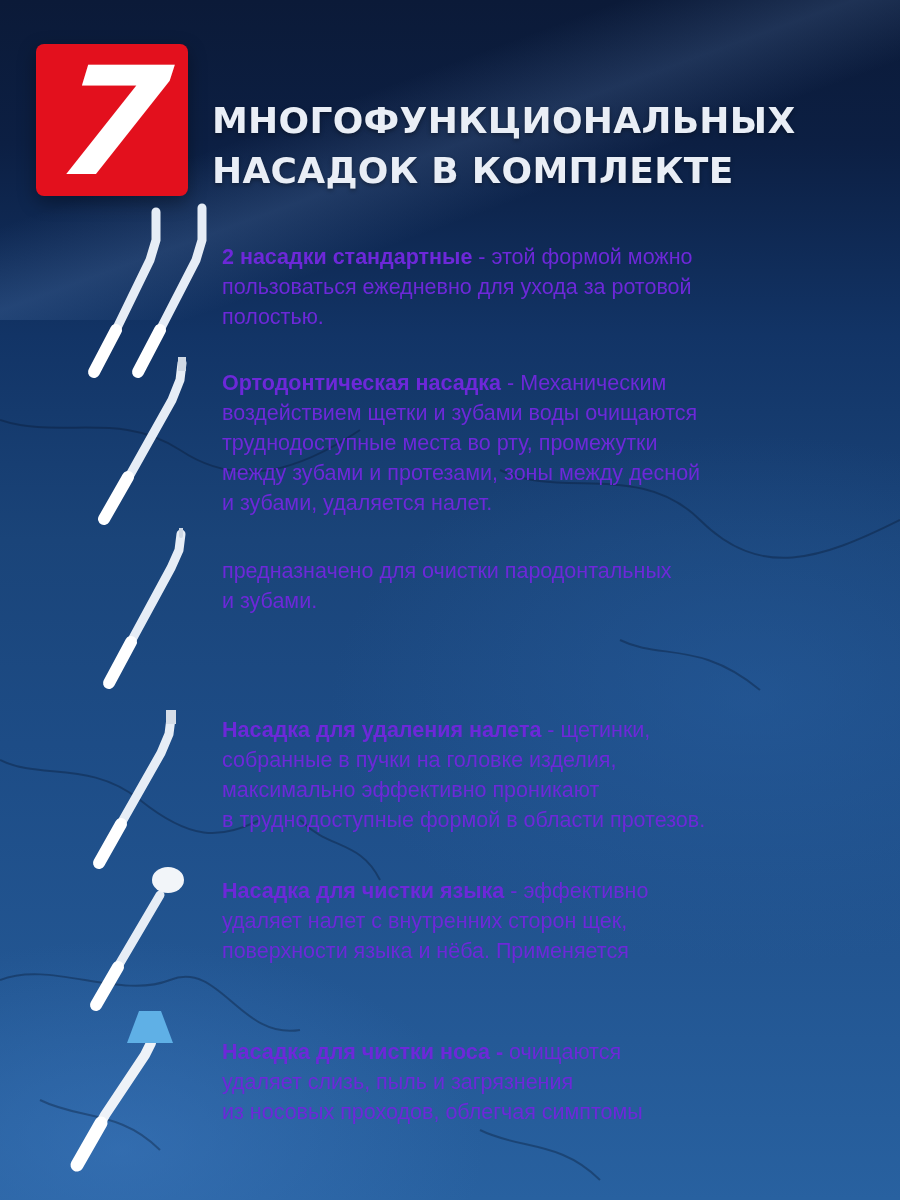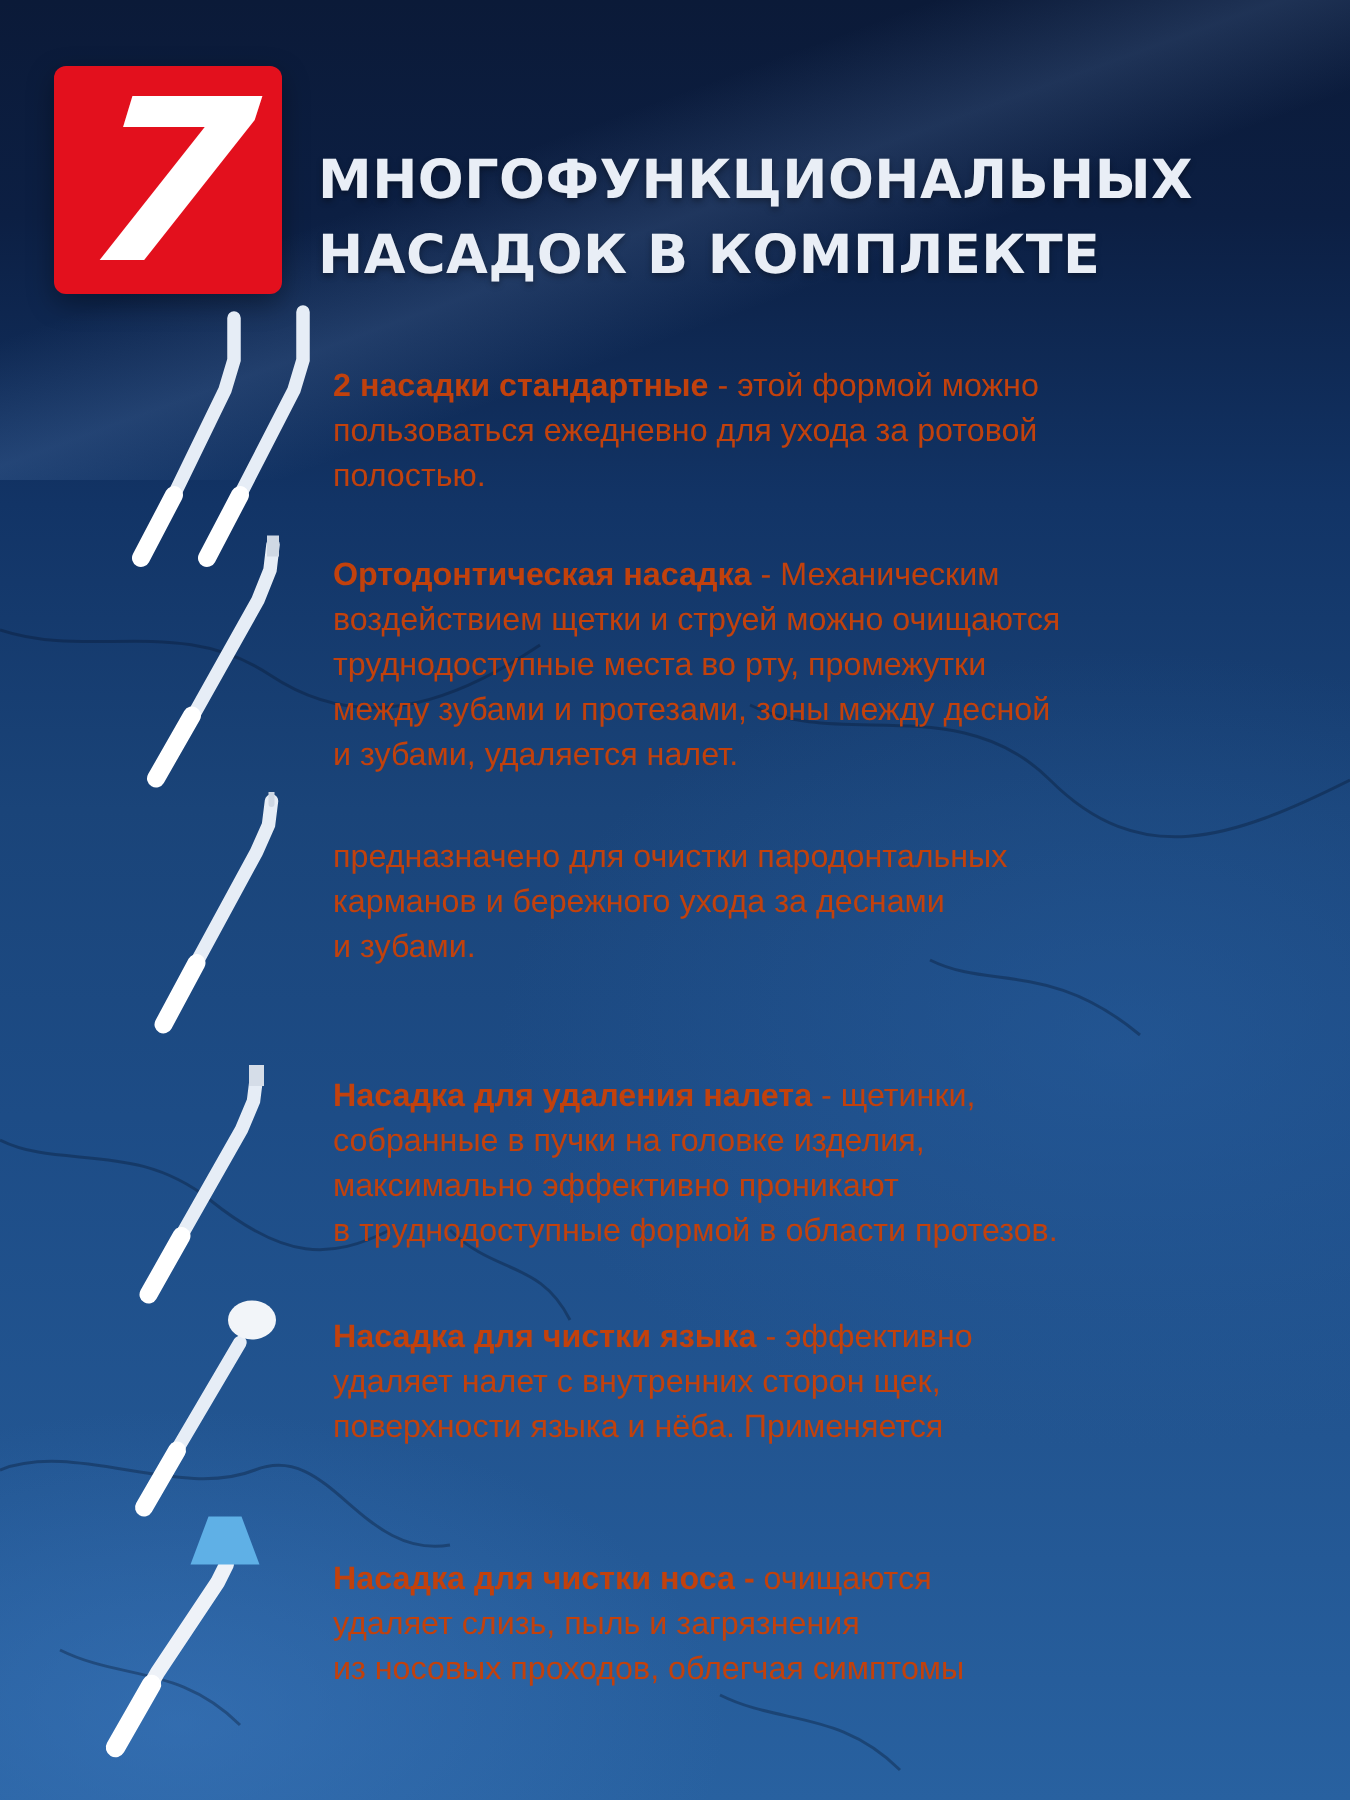--- a/index.html
+++ b/index.html
@@ -31,21 +31,21 @@
     .title {
       position: absolute; left: 212px; top: 96px; width: 680px;
       color: #e9eef6; font-weight: bold; font-size: 36px; line-height: 50px;
       font-family: "DejaVu Sans", sans-serif; letter-spacing: 0.3px;
       text-shadow: 0 2px 4px rgba(0,0,0,0.35);
     }
     .title div { white-space: nowrap; }
 
     .item {
       position: absolute; left: 222px; width: 640px;
-      color: #c2410c; font-size: 21.5px; line-height: 30px;
+      color: #6d28d9; font-size: 21.5px; line-height: 30px;
       font-family: "Liberation Sans", sans-serif;
     }
     .item .name { font-weight: bold; }
     .item .line { white-space: nowrap; }
 
     .tip { position: absolute; }
   </style>
 </head>
 <body>
 
@@ -123,29 +123,28 @@
 </svg>
 
 <div class="item" style="top:242px">
   <div class="line"><span class="name">2 насадки стандартные</span><span> - этой формой можно</span></div>
   <div class="line">пользоваться ежедневно для ухода за ротовой</div>
   <div class="line">полостью.</div>
 </div>
 
 <div class="item" style="top:368px">
   <div class="line"><span class="name">Ортодонтическая насадка</span><span> - Механическим</span></div>
-  <div class="line">воздействием щетки и струей можно очищаются</div>
+  <div class="line">воздействием щетки и зубами воды очищаются</div>
   <div class="line">труднодоступные места во рту, промежутки</div>
   <div class="line">между зубами и протезами, зоны между десной</div>
   <div class="line">и зубами, удаляется налет.</div>
 </div>
 
 <div class="item" style="top:556px">
   <div class="line">предназначено для очистки пародонтальных</div>
-  <div class="line">карманов и бережного ухода за деснами</div>
   <div class="line">и зубами.</div>
 </div>
 
 <div class="item" style="top:715px">
   <div class="line"><span class="name">Насадка для удаления налета</span><span> - щетинки,</span></div>
   <div class="line">собранные в пучки на головке изделия,</div>
   <div class="line">максимально эффективно проникают</div>
   <div class="line">в труднодоступные формой в области протезов.</div>
 </div>
 

